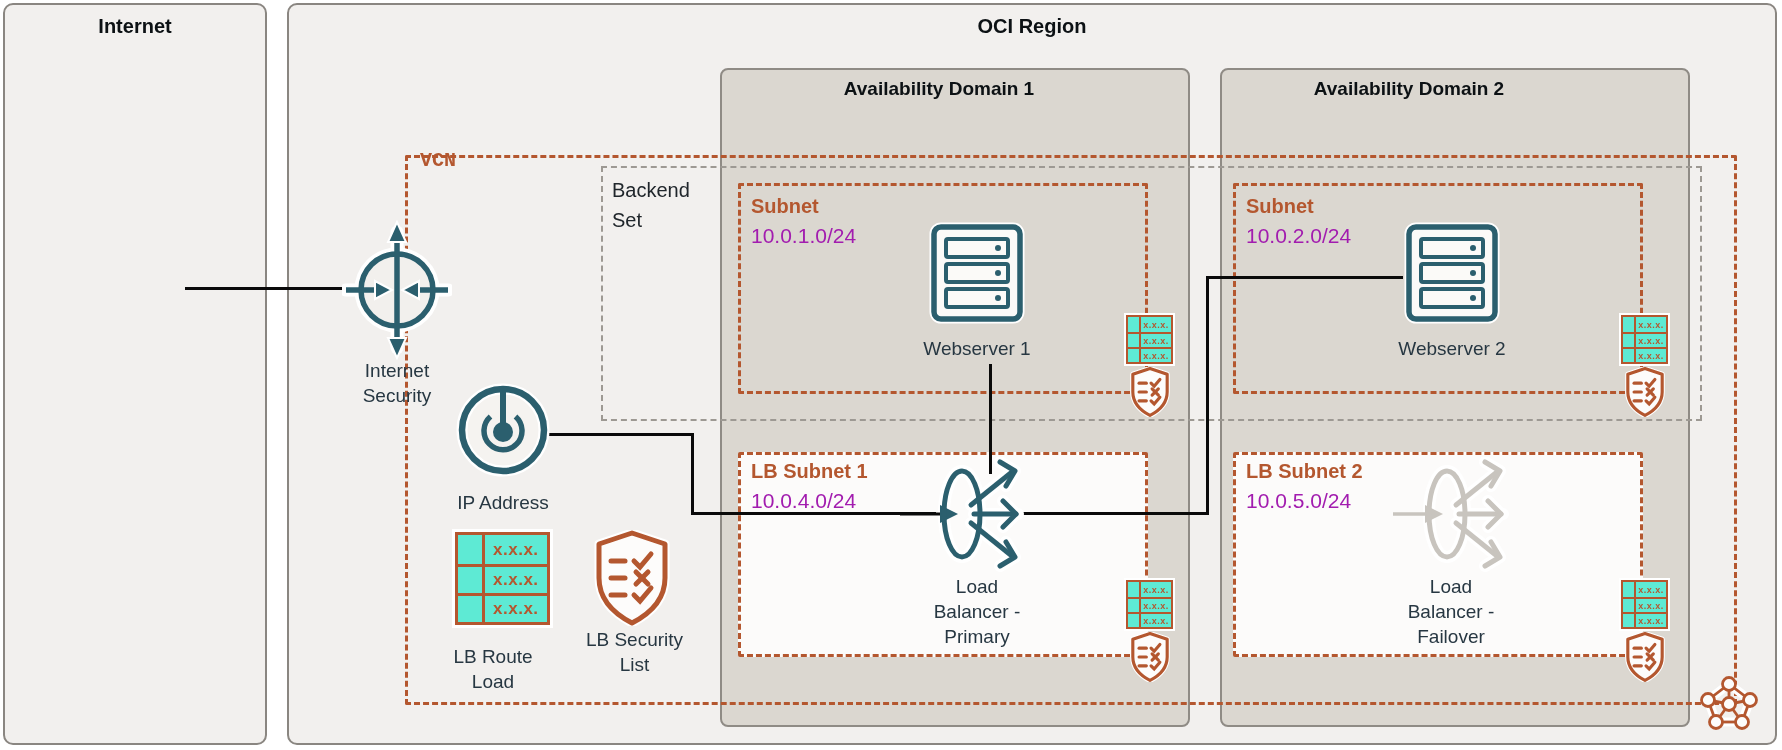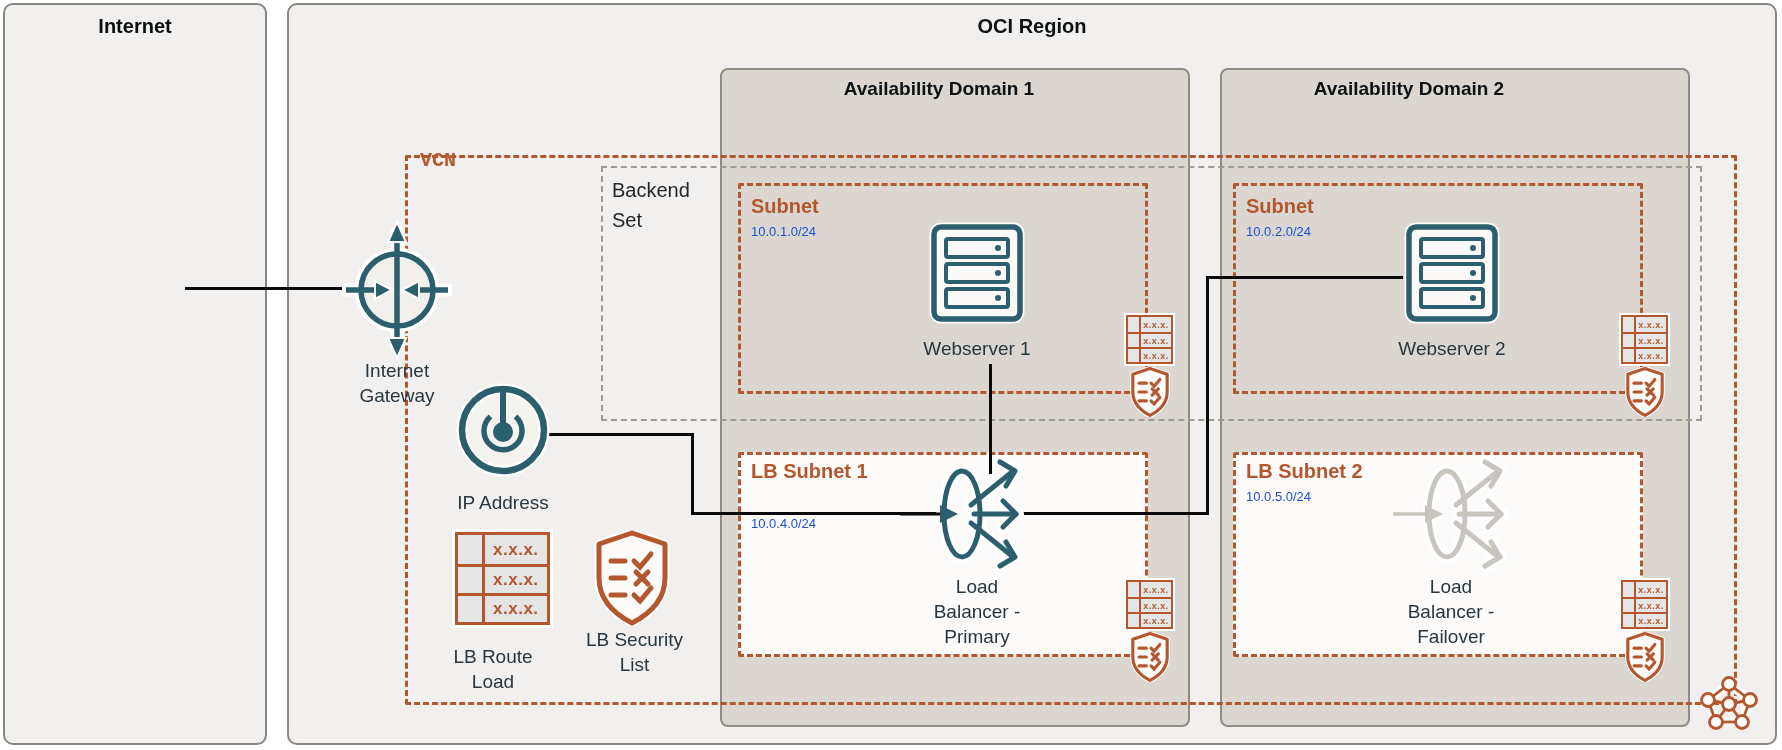--- a/index.html
+++ b/index.html
@@ -33,30 +33,30 @@
   .backend-box{
     border:2px dashed #9d9993;box-sizing:border-box;z-index:4;
   }
   .subnet-box{
     border:3px dashed #b4572f;box-sizing:border-box;z-index:3;border-radius:2px;
   }
   .subnet-box.white{background:#fcfbfa;}
   .vcn-label{font-size:20px;font-weight:bold;color:#b4572f;z-index:7;}
   .backend-label{font-size:20px;color:#20262b;line-height:1.5;z-index:7;}
   .subnet-title{font-size:20px;font-weight:bold;color:#b4572f;z-index:7;}
-  .subnet-cidr{font-size:13px;color:#1d4ed8;z-index:7;}
+  .subnet-cidr{font-size:21px;color:#a21caf;z-index:7;}
   
   .line{background:#0a0a0a;z-index:5;}
   
   .ic-label{
     font-size:19px;color:#273742;text-align:center;line-height:1.32;z-index:7;
   }
   
   .rt{
-    background:#e5e5e5;border:3px solid #b4572f;outline:3px solid #ffffff;
+    background:#5eead4;border:3px solid #b4572f;outline:3px solid #ffffff;
     display:grid;grid-template-rows:1fr 1fr 1fr;box-sizing:border-box;z-index:6;
   }
   .rt .row{display:grid;grid-template-columns:30% 1fr;min-height:0;}
   .rt .row + .row{border-top:3px solid #b4572f;}
   .rt .c1{border-right:3px solid #b4572f;}
   .rt .c2{
     display:flex;align-items:center;justify-content:center;
     color:#b4572f;font-weight:bold;letter-spacing:0.5px;
   }
   .rt.lg{font-size:17px;}
@@ -97,21 +97,21 @@
   <div class="subnet-box abs" style="left:738px;top:183px;width:410px;height:211px;"></div>
   <div class="subnet-title abs" style="left:751px;top:195px;">Subnet</div>
   <div class="subnet-cidr abs" style="left:751px;top:224px;">10.0.1.0/24</div>
 
   <div class="subnet-box abs" style="left:1233px;top:183px;width:410px;height:211px;"></div>
   <div class="subnet-title abs" style="left:1246px;top:195px;">Subnet</div>
   <div class="subnet-cidr abs" style="left:1246px;top:224px;text-align:center;">10.0.2.0/24</div>
 
   <div class="subnet-box white abs" style="left:738px;top:452px;width:410px;height:205px;"></div>
   <div class="subnet-title abs" style="left:751px;top:460px;">LB Subnet 1</div>
-  <div class="subnet-cidr abs" style="left:751px;top:516px;">10.0.4.0/24</div>
+  <div class="subnet-cidr abs" style="left:751px;top:489px;">10.0.4.0/24</div>
 
   <div class="subnet-box white abs" style="left:1233px;top:452px;width:410px;height:205px;"></div>
   <div class="subnet-title abs" style="left:1246px;top:460px;">LB Subnet 2</div>
   <div class="subnet-cidr abs" style="left:1246px;top:489px;">10.0.5.0/24</div>
 
   <div class="line abs" style="left:185px;top:287px;width:170px;height:3px;"></div>
   <div class="line abs" style="left:548px;top:433px;width:146px;height:3px;"></div>
   <div class="line abs" style="left:691px;top:433px;width:3px;height:82px;"></div>
   <div class="line abs" style="left:691px;top:512px;width:245px;height:3px;"></div>
   <div class="line abs" style="left:989px;top:364px;width:3px;height:110px;"></div>
@@ -136,21 +136,21 @@
       <g fill="#2b5f6e" stroke="#ffffff" stroke-width="2">
         <polygon points="55,2 46,22 64,22"></polygon>
         <polygon points="55,138 46,118 64,118"></polygon>
         <polygon points="50,70 33,61 33,79"></polygon>
         <polygon points="60,70 77,61 77,79"></polygon>
       </g>
     </svg>
   </div>
   <div class="ic-label abs" style="left:327px;top:358px;width:140px;">
     <div>Internet</div>
-    <div>Gateway</div>
+    <div>Security</div>
   </div>
 
   <div class="icon abs" style="left:455px;top:382px;width:96px;height:96px;">
     <svg width="96" height="96" viewBox="0 0 96 96">
       <circle cx="48" cy="48" r="41" fill="#f5f3f0" stroke="#ffffff" stroke-width="11"></circle>
       <circle cx="48" cy="48" r="41" fill="none" stroke="#2b5f6e" stroke-width="6.5"></circle>
       <line x1="48" y1="7" x2="48" y2="48" stroke="#2b5f6e" stroke-width="6"></line>
       <path d="M 35.5,34.5 A 19,19 0 1 0 60.5,34.5" fill="none" stroke="#2b5f6e" stroke-width="5.5"></path>
       <circle cx="48" cy="50" r="10" fill="#2b5f6e"></circle>
     </svg>

